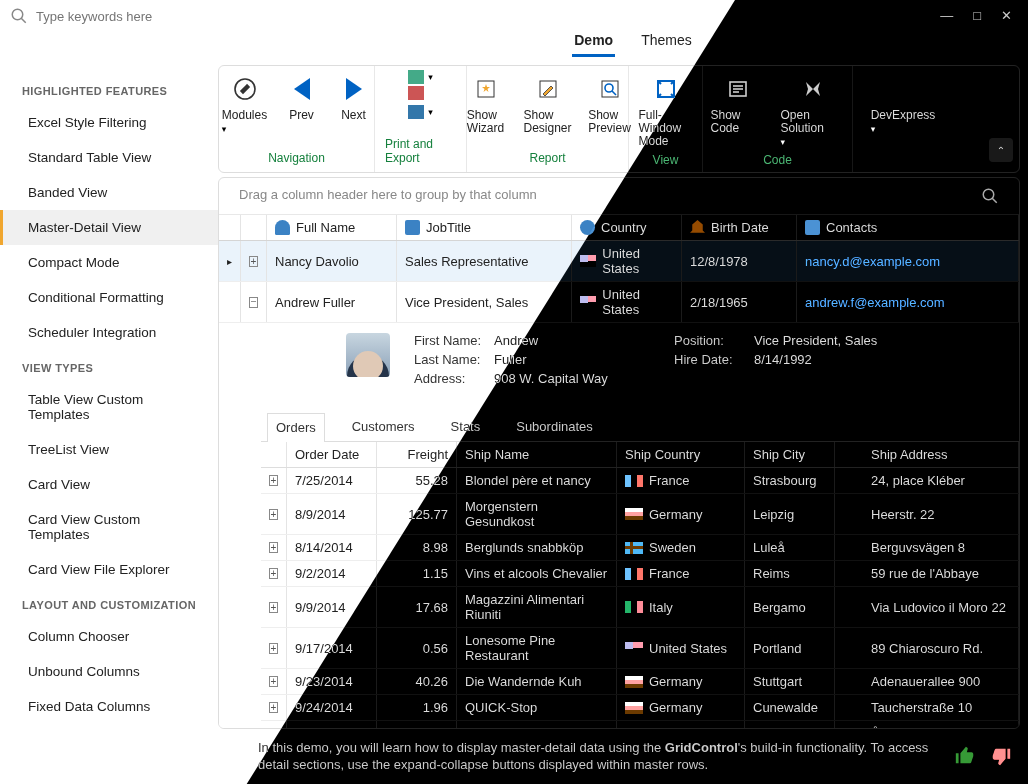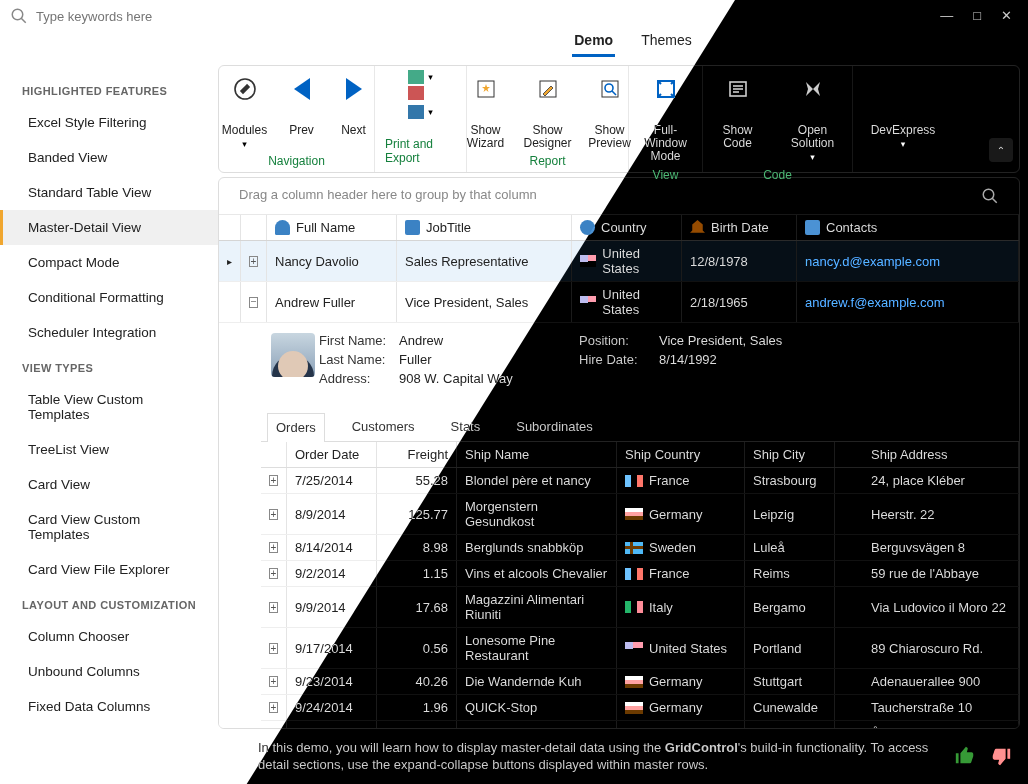--- a/index.html
+++ b/index.html
@@ -17,42 +17,42 @@
   .sidebar { width: 218px; padding: 8px 0; overflow: hidden; }
   .side-section-title { font-size: 11px; font-weight: 700; color: #666; letter-spacing: 0.4px; padding: 12px 22px 8px 22px; }
   .side-item { padding: 10px 22px 10px 28px; font-size: 13.5px; color: #222; cursor: pointer; }
   .side-item.selected { background: #f0f0f0; border-left: 3px solid #f0a62f; padding-left: 25px; }
   .content { flex: 1; display: flex; flex-direction: column; overflow: hidden; }
   .ribbon { border: 1px solid #ddd; border-radius: 6px; margin-right: 8px; display: flex; position: relative; height: 108px; }
   .ribbon-group { border-right: 1px solid #e8e8e8; display: flex; flex-direction: column; align-items: center; padding: 4px 10px; }
   .ribbon-group .items-row { display: flex; gap: 4px; flex: 1; }
   .ribbon-btn { display: flex; flex-direction: column; align-items: center; justify-content: flex-start; padding: 4px 6px; cursor: pointer; width: 58px; }
   .ribbon-btn .ico { height: 30px; display: flex; align-items: center; justify-content: center; font-size: 22px; }
-  .ribbon-btn .lbl { font-size: 12px; line-height: 1.1; text-align: center; margin-top: 20px; }
+  .ribbon-btn .lbl { font-size: 12px; line-height: 1.1; text-align: left; margin-top: 5px; }
   .ribbon-btn.small { width: 48px; }
   .ribbon-group-name { font-size: 12px; color: #15803d; padding-bottom: 3px; }
   .grid-wrap { margin-top: 4px; margin-right: 8px; border: 1px solid #ddd; border-radius: 6px; flex: 1; display: flex; flex-direction: column; overflow: hidden; }
   .group-panel { padding: 9px 20px; color: #888; font-size: 13px; border-bottom: 1px solid #e8e8e8; display: flex; justify-content: space-between; }
   .group-panel svg { }
   .grid-head { display: flex; border-bottom: 1px solid #d5d5d5; font-size: 13px; background: #fff; }
   .cell { padding: 5px 8px; border-right: 1px solid #e4e4e4; display: flex; align-items: center; gap: 6px; }
   .cell.exp { width: 26px; }
   .cell.fn  { width: 130px; }
   .cell.jt  { width: 175px; }
   .cell.co  { width: 110px; }
   .cell.bd  { width: 115px; }
   .cell.em  { flex: 1; }
   .grid-row { display: flex; border-bottom: 1px solid #eee; font-size: 13px; }
   .grid-row.sel { background: #eaf3fb; }
   .row-sel-cell { width: 22px; border-right: 1px solid #e4e4e4; display:flex; align-items:center; justify-content:center; }
   .plus { width: 11px; height: 11px; border: 1px solid #888; font-size: 10px; line-height: 9px; text-align: center; color: #555; }
   .minus { width: 11px; height: 11px; border: 1px solid #888; font-size: 9px; line-height: 7px; text-align: center; color: #555; }
   .email a { color: #0062c3; text-decoration: none; }
   .detail-area { background: #fff; padding: 8px 0 0 42px; }
-  .detail-card { display: flex; gap: 4px; padding: 2px 10px 10px 10px; font-size: 13px; }
+  .detail-card { display: flex; gap: 24px; padding: 2px 10px 10px 10px; font-size: 13px; justify-content: center; }
   .avatar { width: 44px; height: 44px; border-radius: 4px; background: linear-gradient(#c8d6e0,#8ba1b8); display:flex; align-items:flex-end; justify-content:center; overflow:hidden; }
   .avatar::after { content:""; width:30px; height:30px; border-radius:50%; background:#e0c9b6; margin-bottom:-4px; box-shadow: 0 10px 0 6px #25344a; }
   .detail-labels { display: grid; grid-template-columns: 80px 180px 80px 180px; row-gap: 4px; }
   .detail-labels .k { color: #333; }
   .sub-tabs { display: flex; border-bottom: 1px solid #ddd; gap: 18px; padding-left: 6px; margin-top: 16px; }
   .sub-tab { padding: 6px 8px 7px 8px; font-size: 13px; color: #333; cursor: pointer; border: 1px solid transparent; border-bottom: none; }
   .sub-tab.active { border-color: #ddd; background: #fff; position: relative; top: 1px; }
   .orders-head { display: flex; font-size: 13px; border-bottom: 1px solid #ddd; }
   .orders-head .cell, .orders-row .cell { border-right: 1px solid #e4e4e4; padding: 5px 8px; }
   .c-exp { width: 26px; }
@@ -110,22 +110,22 @@
   <div class="tabs-area">
     <div class="tab active">Demo</div>
     <div class="tab">Themes</div>
   </div>
 </div>
 
 <div class="main">
   <div class="sidebar" id="sidebar">
       <div class="side-section-title">HIGHLIGHTED FEATURES</div>
       <div class="side-item">Excel Style Filtering</div>
+      <div class="side-item">Standard Table View</div>
       <div class="side-item">Banded View</div>
-      <div class="side-item">Standard Table View</div>
       <div class="side-item selected">Master-Detail View</div>
       <div class="side-item">Compact Mode</div>
       <div class="side-item">Conditional Formatting</div>
       <div class="side-item">Scheduler Integration</div>
       <div class="side-section-title">VIEW TYPES</div>
       <div class="side-item">Table View Custom Templates</div>
       <div class="side-item">TreeList View</div>
       <div class="side-item">Card View</div>
       <div class="side-item">Card View Custom Templates</div>
       <div class="side-item">Card View File Explorer</div>

